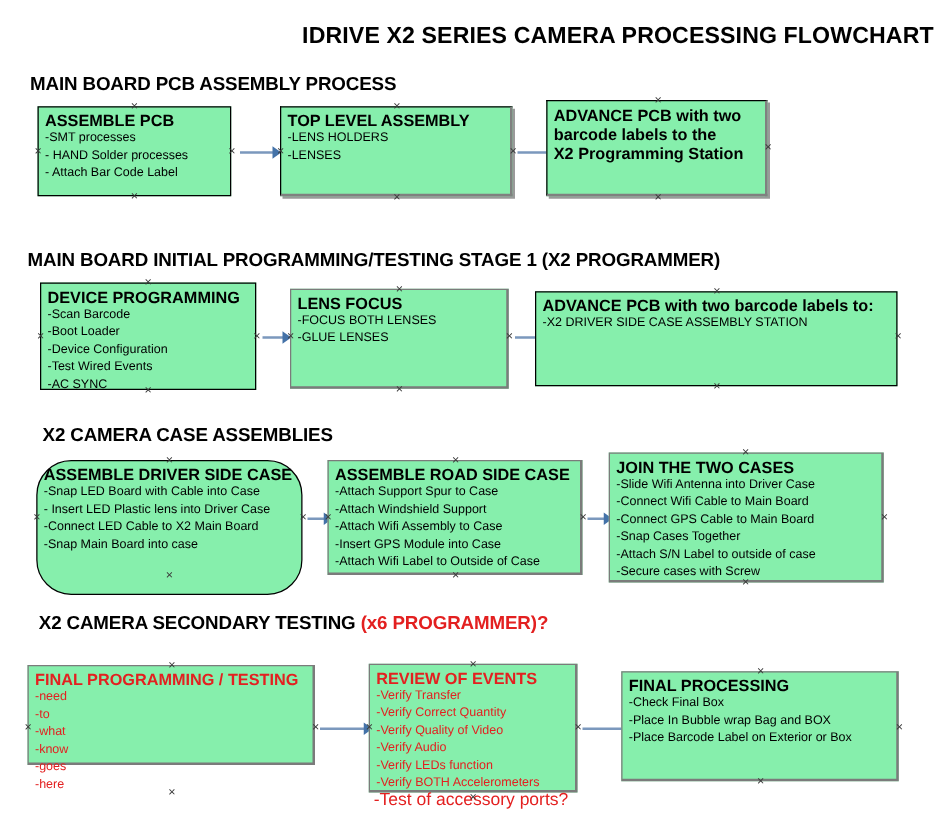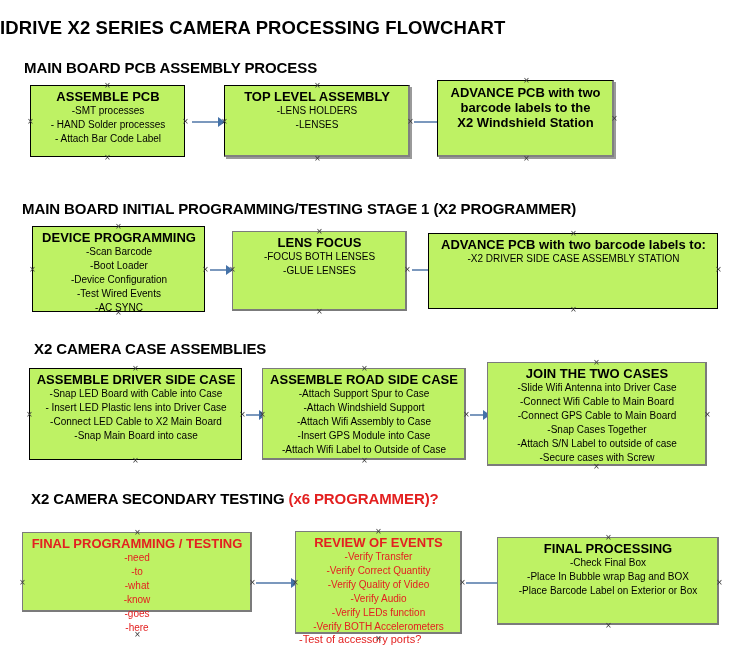--- a/index.html
+++ b/index.html
@@ -12,46 +12,45 @@
     font-family: "Liberation Sans", sans-serif;
     color: #000000;
     position: relative;
     overflow: hidden;
   }
   #canvas { position: relative; width: 747px; height: 662px; }
 
   .doc-title {
     position: absolute;
     left: 0; top: 17px; width: 747px;
-    text-align: left;
+    text-align: right;
     font-size: 18.5px;
     font-weight: bold;
     letter-spacing: 0.1px;
     color: #000;
     white-space: nowrap;
   }
 
   .section-header {
     position: absolute;
     font-size: 15px;
     font-weight: bold;
     color: #000;
     white-space: nowrap;
     letter-spacing: -0.1px;
   }
   .section-header .accent { color: #e32020; }
 
   
   .box {
     position: absolute;
-    background: #bef264;
+    background: #86efac;
     border: 1px solid #000000;
     padding: 3px 4px 2px 5px;
     overflow: visible;
-    text-align: center;
   }
   .box.shadowed {
     border-right: 2px solid #808080;
     border-bottom: 2px solid #808080;
     box-shadow: 2px 2px 0 0 #9a9a9a;
   }
   .box.greyframe {
     border: 1px solid #7b7b7b;
     border-right: 2px solid #7b7b7b;
     border-bottom: 2px solid #7b7b7b;
@@ -68,21 +67,21 @@
     font-size: 10px;
     line-height: 14px;
     white-space: nowrap;
     color: #000;
   }
   .box-line.red { color: #e32020; }
 
   
   .overflow-line {
     position: absolute;
-    font-size: 11px;
+    font-size: 14px;
     line-height: 14px;
     white-space: nowrap;
     color: #e32020;
   }
 
   
   .conn {
     position: absolute;
     height: 2px;
     background: #7b98bd;
@@ -142,21 +141,21 @@
   <div class="handle" style="left:313px; top:154px;"></div>
   <div class="handle" style="left:220px; top:117px;"></div>
   <div class="handle" style="left:406px; top:117px;"></div>
 
   <div class="conn" style="left:414px; top:121px; width:28px;"></div>
   <div class="conn-head" style="left:438px; top:117px;"></div>
 
   <div class="box shadowed" style="left:437px; top:80px; width:177px; height:77px; padding-top:4px;">
     <div class="box-title">ADVANCE PCB with two</div>
     <div class="box-title">barcode labels to the</div>
-    <div class="box-title"> X2 Windshield Station</div>
+    <div class="box-title"> X2 Programming Station</div>
   </div>
   <div class="handle" style="left:522px; top:76px;"></div>
   <div class="handle" style="left:522px; top:154px;"></div>
   <div class="handle" style="left:610px; top:114px;"></div>
 
   <div class="section-header" style="left:22px; top:200px;">
     <span>MAIN BOARD INITIAL PROGRAMMING/TESTING STAGE 1 (X2 PROGRAMMER)</span>
   </div>
 
   <div class="box" style="left:32px; top:226px; width:173px; height:86px;">
@@ -193,21 +192,21 @@
     <div class="box-line">-X2 DRIVER  SIDE  CASE  ASSEMBLY STATION</div>
   </div>
   <div class="handle" style="left:569px; top:229px;"></div>
   <div class="handle" style="left:569px; top:305px;"></div>
   <div class="handle" style="left:714px; top:265px;"></div>
 
   <div class="section-header" style="left:34px; top:340px;">
     <span>X2 CAMERA CASE ASSEMBLIES</span>
   </div>
 
-  <div class="box" style="left:29px; top:368px; width:213px; height:92px;">
+  <div class="box" style="left:29px; top:368px; width:213px; height:108px;border-radius:28px;">
     <div class="box-title">ASSEMBLE DRIVER SIDE CASE</div>
     <div class="box-line">-Snap LED Board with Cable into Case</div>
     <div class="box-line">- Insert LED Plastic lens into Driver Case</div>
     <div class="box-line">-Connect LED Cable to X2 Main Board</div>
     <div class="box-line">-Snap Main Board into case</div>
   </div>
   <div class="handle" style="left:131px; top:364px;"></div>
   <div class="handle" style="left:131px; top:456px;"></div>
   <div class="handle" style="left:25px; top:410px;"></div>
   <div class="handle" style="left:238px; top:410px;"></div>

